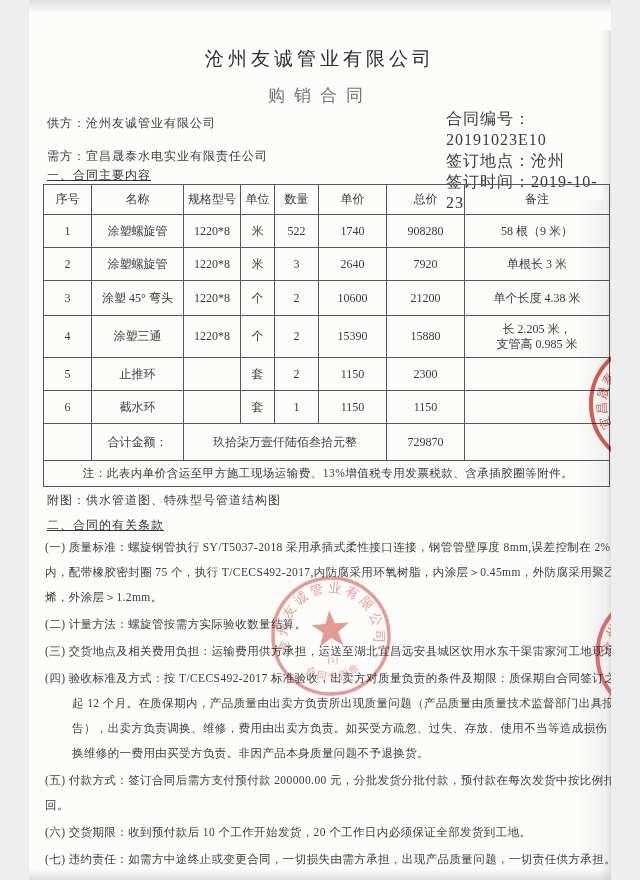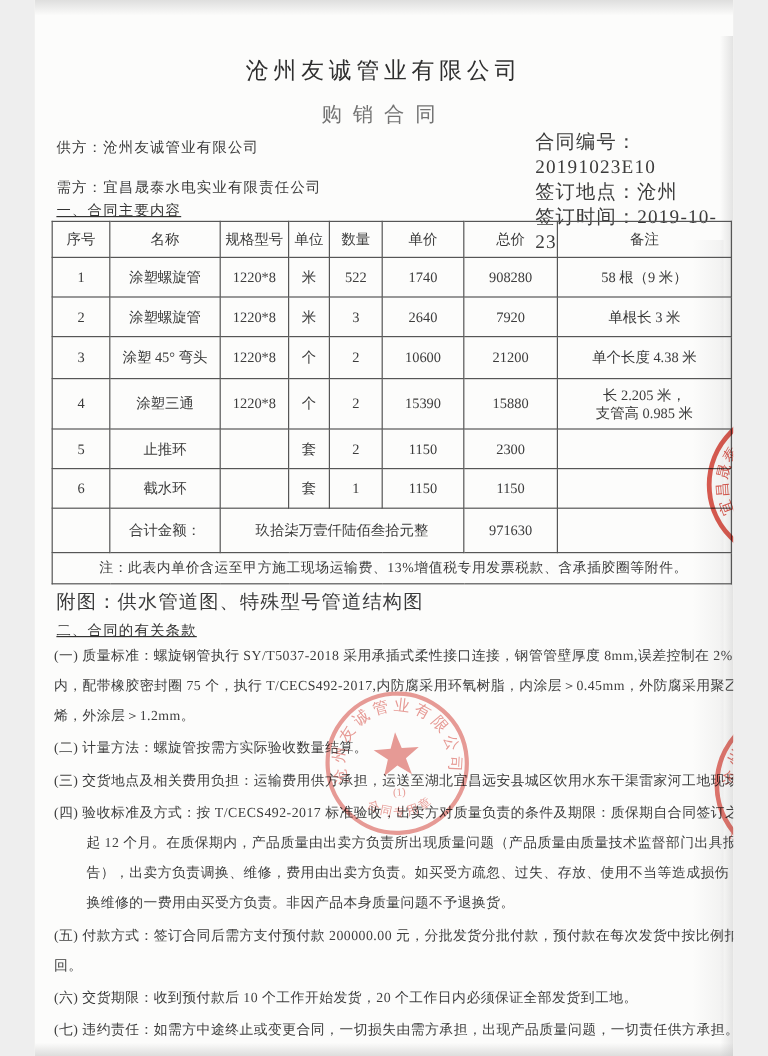--- a/index.html
+++ b/index.html
@@ -36,21 +36,21 @@
     border-collapse:collapse;table-layout:fixed;font-size:12px;text-align:center;}
   table.items th,table.items td{border:1px solid #565656;font-weight:normal;
     padding:1px 2px;vertical-align:middle;overflow:hidden;}
   tr.hrow  td,tr.hrow  th{height:30px;}
   tr.r1 td{height:33px;} tr.r2 td{height:33px;} tr.r3 td{height:35px;}
   tr.r4 td{height:42px;line-height:15px;} tr.r5 td{height:33px;} tr.r6 td{height:33px;}
   tr.total td{height:37px;}
   td.remark{white-space:pre-line;}
   tr.noterow td{height:26px;text-align:center;padding-left:5px;font-size:11.5px;letter-spacing:.5px;}
 
-  .attachment{position:absolute;left:18px;top:492px;font-size:16px;letter-spacing:1px;}
+  .attachment{position:absolute;left:18px;top:492px;font-size:12px;letter-spacing:1px;}
   .sec2{left:18px;top:517px;}
 
   .terms{position:absolute;left:16px;top:535px;width:592px;font-size:11.5px;
     line-height:25px;letter-spacing:.4px;color:#3d3d3d;}
   .terms p{margin:0 0 2px 0;}
   .terms p.hang{padding-left:27px;text-indent:-27px;}
 
   
   .stamp{position:absolute;mix-blend-mode:multiply;pointer-events:none;}
   .stamp svg{display:block;}
@@ -159,21 +159,21 @@
       <td>套</td>
       <td>1</td>
       <td>1150</td>
       <td>1150</td>
       <td class="remark"></td>
     </tr>
     <tr class="total">
       <td></td>
       <td>合计金额：</td>
       <td colspan="4">玖拾柒万壹仟陆佰叁拾元整</td>
-      <td>971630</td>
+      <td>729870</td>
       <td></td>
     </tr>
     <tr class="noterow">
       <td colspan="8">注：此表内单价含运至甲方施工现场运输费、13%增值税专用发票税款、含承插胶圈等附件。</td>
     </tr>
   </tbody>
     </table>
 
   <div class="attachment">附图：供水管道图、特殊型号管道结构图</div>
   <div class="section-heading sec2">二、合同的有关条款</div>

